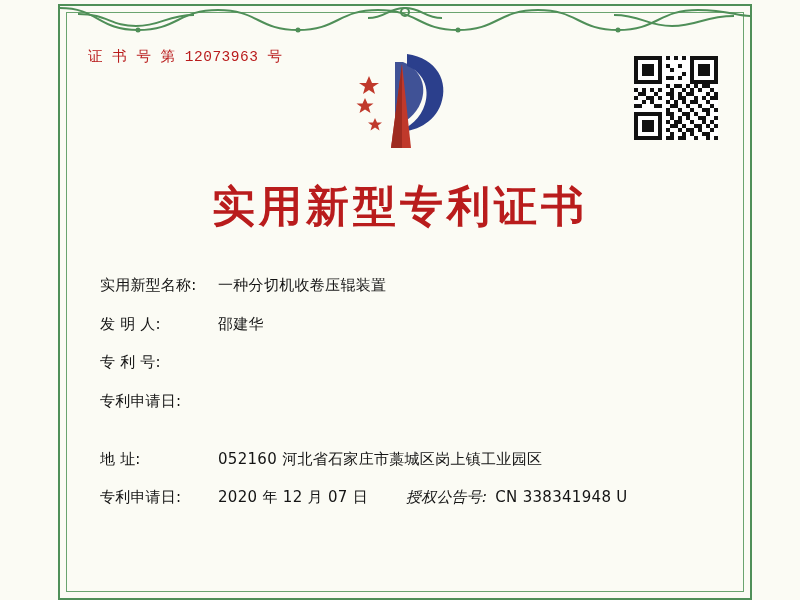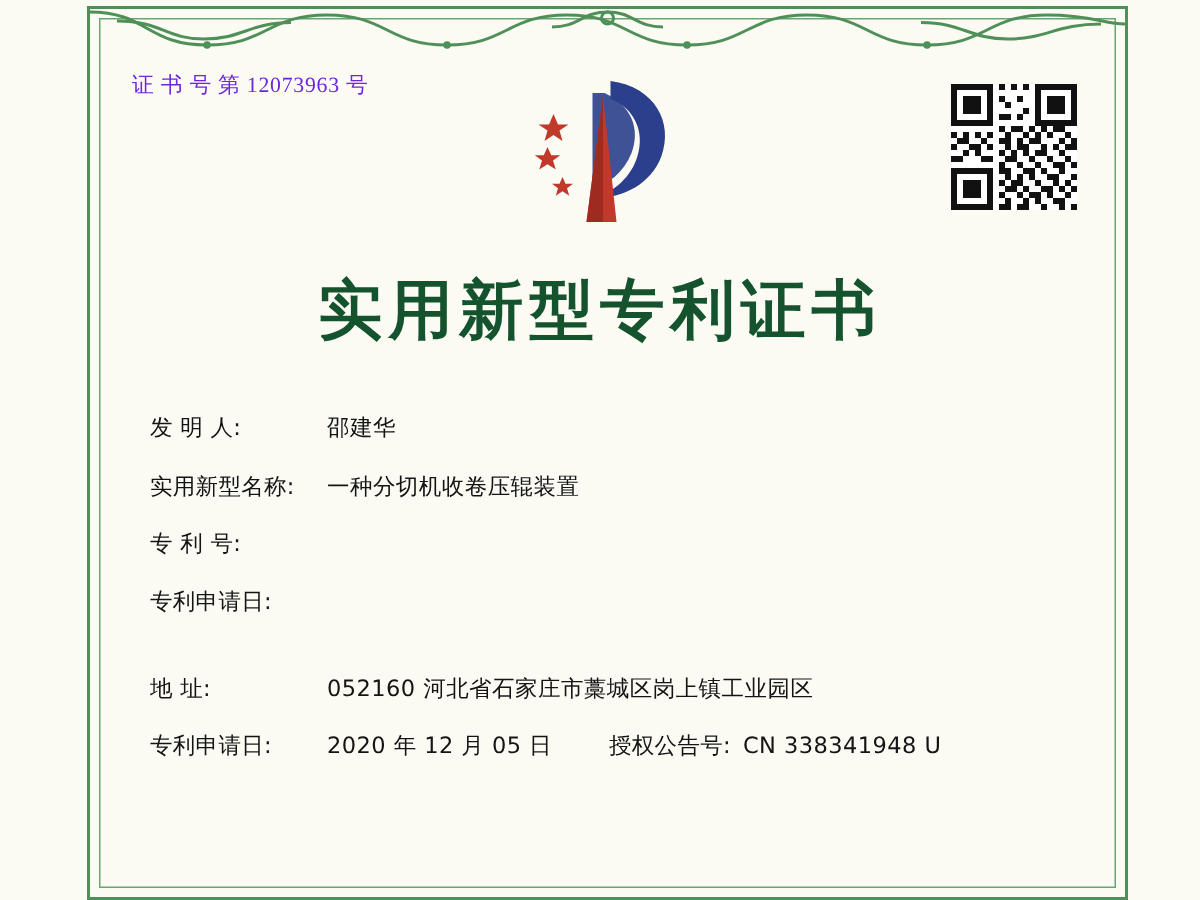--- a/index.html
+++ b/index.html
@@ -63,24 +63,24 @@
     height: 110px;
   }
   .logo svg { display: block; }
 
   
   .cert-number {
     position: absolute;
     left: 88px;
     top: 47px;
     font-size: 14.5px;
-    color: #6d28d9;
+    color: #b91c1c;
     letter-spacing: 0.5px;
     white-space: nowrap;
-    font-family: Liberation Serif, serif;
+    font-family: Liberation Mono, monospace;
   }
 
   
   .qr {
     position: absolute;
     left: 634px;
     top: 56px;
     width: 84px;
     height: 84px;
   }
@@ -88,21 +88,21 @@
 
   
   .title {
     position: absolute;
     left: 0;
     top: 178px;
     width: 800px;
     text-align: center;
     font-size: 43px;
     font-weight: bold;
-    color: #14532d;
+    color: #b91c1c;
     letter-spacing: 4px;
     font-family: "DejaVu Sans", "Liberation Sans", sans-serif;
   }
 
   
   .fields {
     position: absolute;
     left: 100px;
     top: 276px;
     width: 620px;
@@ -124,20 +124,21 @@
     letter-spacing: 0.3px;
   }
 
   
   .field-row.dual .field-value {
     margin-right: 38px;
   }
   .field-row.dual .label2 {
     width: auto;
     margin-right: 8px;
+    font-style: italic;
   }
 </style>
 </head>
 <body>
 
 <div id="certificate">
 
   <div class="border-outer"></div>
   <div class="border-inner"></div>
 
@@ -293,47 +294,47 @@
         <rect x="20" y="20" width="1" height="1"></rect>
       </g>
     </svg>
   </div>
 
   <div class="title">实用新型专利证书</div>
 
   <div class="fields">
 
     <div class="field-row">
+      <span class="field-label">实用新型名称:</span>
+      <span class="field-value">一种分切机收卷压辊装置</span>
+    </div>
+
+    <div class="field-row">
       <span class="field-label">发 明 人:</span>
       <span class="field-value">邵建华</span>
     </div>
 
     <div class="field-row">
-      <span class="field-label">实用新型名称:</span>
-      <span class="field-value">一种分切机收卷压辊装置</span>
-    </div>
-
-    <div class="field-row">
       <span class="field-label">专 利 号:</span>
     </div>
 
     <div class="field-row">
       <span class="field-label">专利申请日:</span>
     </div>
 
     <div class="field-row">
     </div>
 
     <div class="field-row">
       <span class="field-label">地      址:</span>
       <span class="field-value">052160 河北省石家庄市藁城区岗上镇工业园区</span>
     </div>
 
     <div class="field-row dual">
       <span class="field-label">专利申请日:</span>
-      <span class="field-value">2020 年 12 月 05 日</span>
+      <span class="field-value">2020 年 12 月 07 日</span>
       <span class="field-label label2">授权公告号:</span>
       <span class="field-value">CN 338341948 U</span>
     </div>
 
   </div>
 
 </div>
 
 </body></html>

